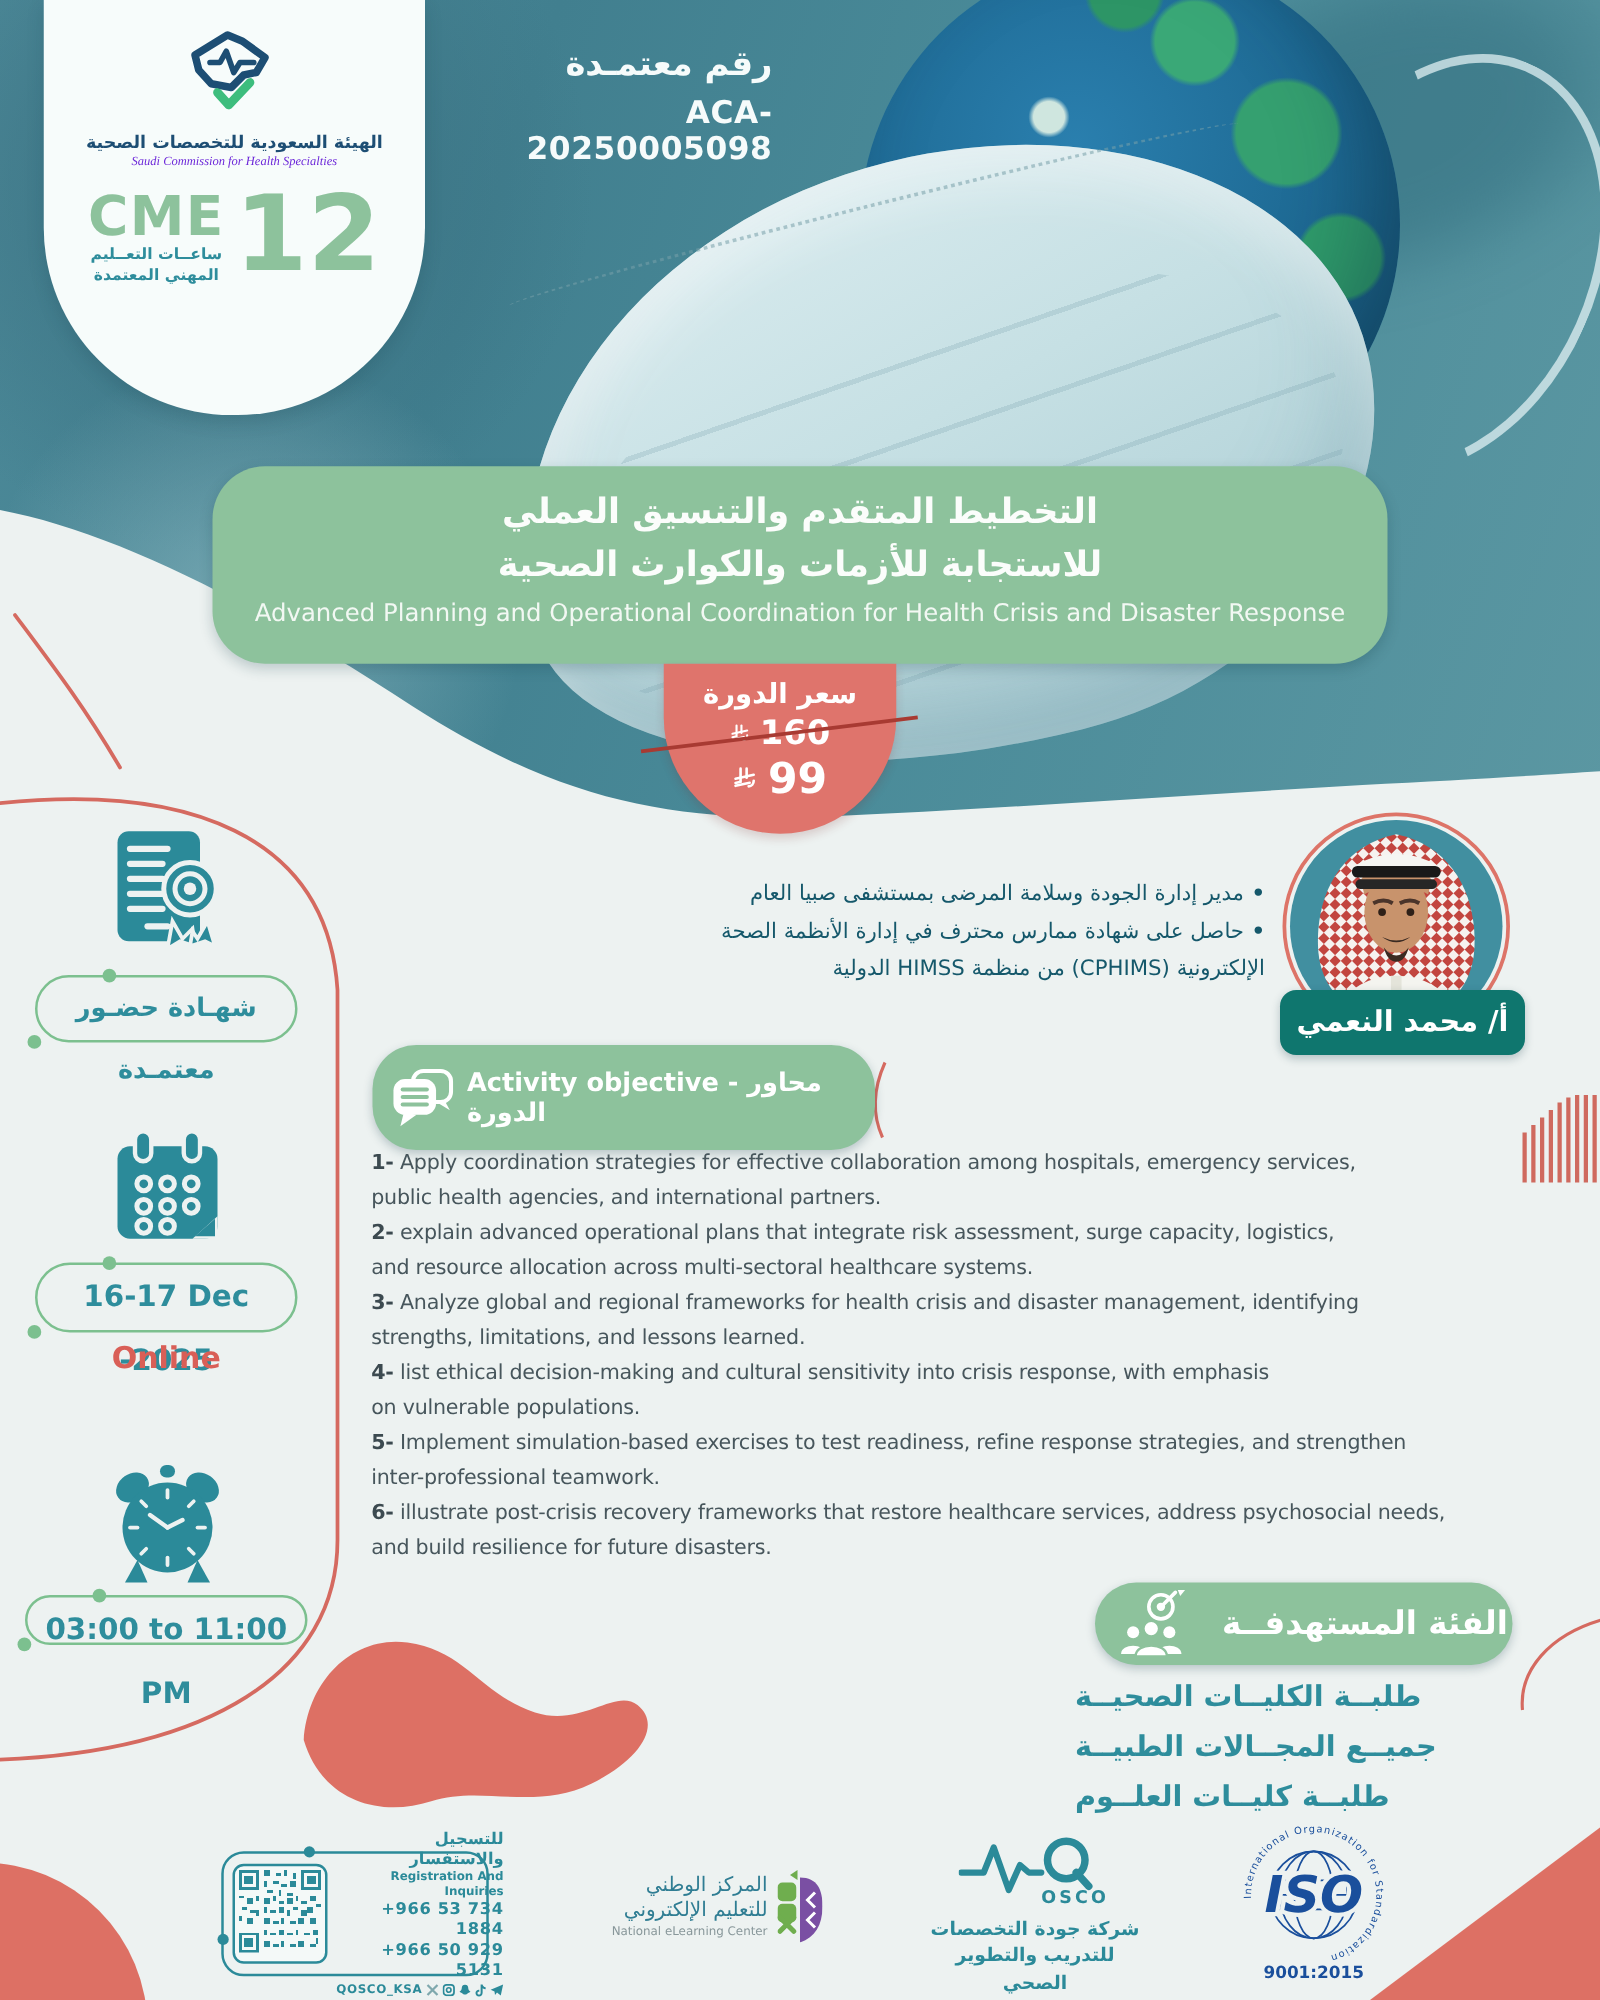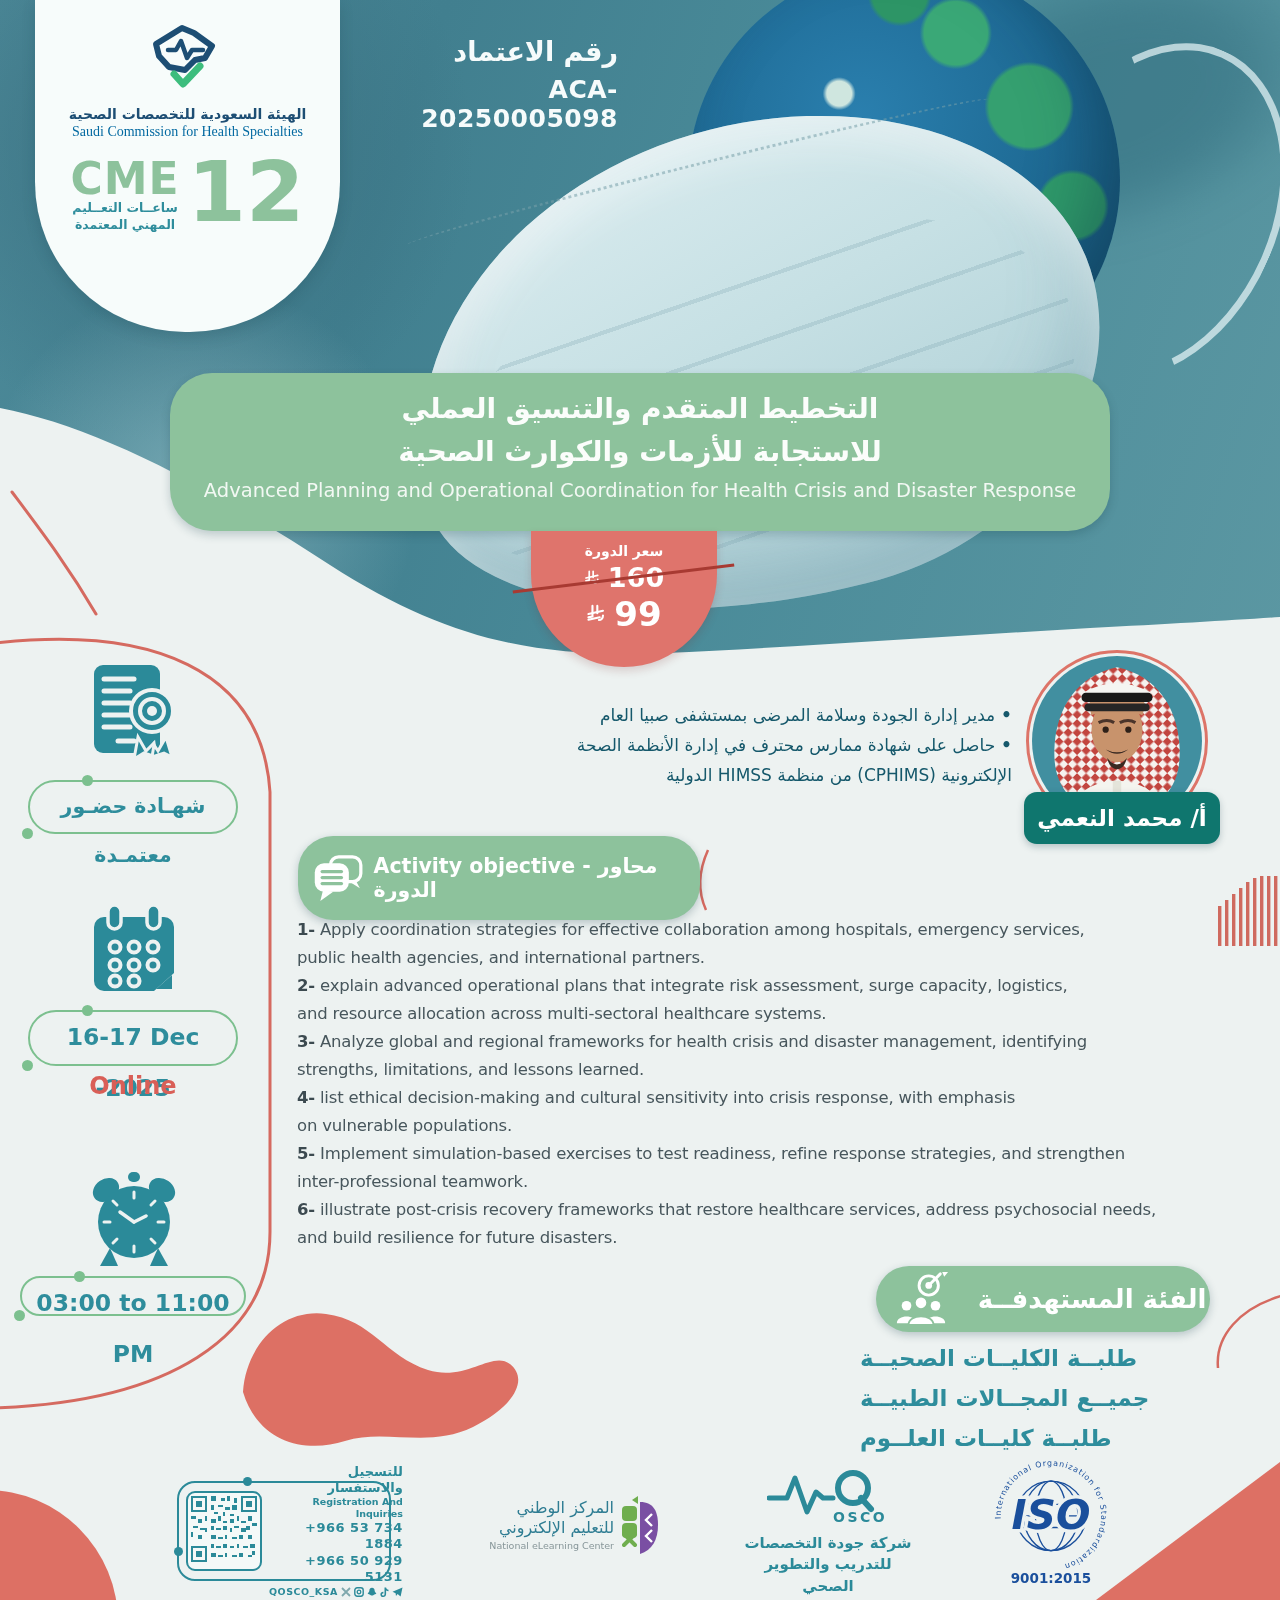--- a/index.html
+++ b/index.html
@@ -38,21 +38,21 @@
         transform:rotate(24deg);}
 
   .decor{position:absolute;left:0;top:0;z-index:5;pointer-events:none;}
 
   
   .scfhs-card{position:absolute;left:35px;top:0;width:305px;height:332px;background:#f7fcfb;
         border-radius:0 0 150px 150px;z-index:10;text-align:center;
         box-shadow:0 6px 14px rgba(20,60,70,.18);}
   .scfhs-logo{margin-top:22px;}
   .scfhs-ar{font-size:14px;font-weight:bold;color:#1d4e74;margin-top:4px;direction:rtl;}
-  .scfhs-en{font-family:"Liberation Serif",serif;font-size:14px;color:#0369a1;margin-top:2px;}
+  .scfhs-en{font-family:"Liberation Serif",serif;font-size:10px;color:#6d28d9;margin-top:2px;font-style:italic;}
   .cme-row{display:flex;justify-content:center;align-items:flex-start;margin-top:18px;gap:8px;}
   .cme-left{text-align:center;}
   .cme-label{font-size:44px;font-weight:bold;color:#8dc29c;line-height:.95;letter-spacing:1px;}
   .cme-desc{font-size:12.5px;font-weight:bold;color:#2e8d9c;direction:rtl;line-height:1.35;}
   .cme-hours{font-size:84px;font-weight:bold;color:#8dc29c;line-height:.82;}
 
   
   .accred{position:absolute;left:368px;top:36px;width:250px;text-align:right;z-index:10;color:#f6fbfb;}
   .accred-label{font-size:27px;font-weight:bold;direction:rtl;}
   .accred-number{font-size:25px;font-weight:bold;margin-top:8px;letter-spacing:.5px;}
@@ -62,21 +62,21 @@
         border-radius:42px;z-index:10;text-align:center;color:#fbfdfb;
         box-shadow:0 4px 10px rgba(20,60,70,.22);}
   .title-ar{font-size:28px;font-weight:bold;direction:rtl;line-height:1.55;}
   .title-card .title-ar:first-child{margin-top:14px;}
   .title-en{font-size:19.5px;margin-top:5px;color:#f2f8f3;}
 
   
   .price-badge{position:absolute;left:531px;top:531px;width:186px;height:136px;background:#df746c;
         border-radius:0 0 96px 96px;z-index:11;text-align:center;color:#fff;
         box-shadow:0 4px 8px rgba(120,40,40,.18);}
-  .price-label{font-size:14px;font-weight:bold;direction:rtl;padding-top:12px;}
+  .price-label{font-size:22px;font-weight:bold;direction:rtl;padding-top:12px;}
   .price-row{display:flex;justify-content:center;align-items:center;gap:7px;}
   .price-old{position:relative;margin-top:3px;font-size:27px;font-weight:bold;}
   .price-old::after{content:"";position:absolute;left:-10%;right:-10%;top:48%;height:3px;
         background:#a83a32;transform:rotate(-7deg);}
   .price-new{margin-top:1px;font-size:34px;font-weight:bold;}
 
   
   .instructor-photo{position:absolute;left:1026px;top:650px;width:182px;height:182px;border-radius:50%;
         border:3px solid #dd7468;padding:3px;box-sizing:border-box;z-index:10;background:#edf2f1;}
   .photo-inner{width:100%;height:100%;border-radius:50%;overflow:hidden;background:#418fa0;}
@@ -204,21 +204,21 @@
       <div class="cme-left">
         <div class="cme-label">CME</div>
         <div class="cme-desc">ساعــات التعــليم</div>
         <div class="cme-desc">المهني المعتمدة</div>
       </div>
       <div class="cme-hours">12</div>
     </div>
   </div>
 
   <div class="accred">
-    <div class="accred-label">رقم الاعتماد</div>
+    <div class="accred-label">رقم معتمـدة</div>
     <div class="accred-number">ACA-20250005098</div>
   </div>
 
   <div class="title-card">
     <div class="title-ar">التخطيط المتقدم والتنسيق العملي</div>
     <div class="title-ar">للاستجابة للأزمات والكوارث الصحية</div>
     <div class="title-en">Advanced Planning and Operational Coordination for Health Crisis and Disaster Response</div>
   </div>
 
   <div class="price-badge">

